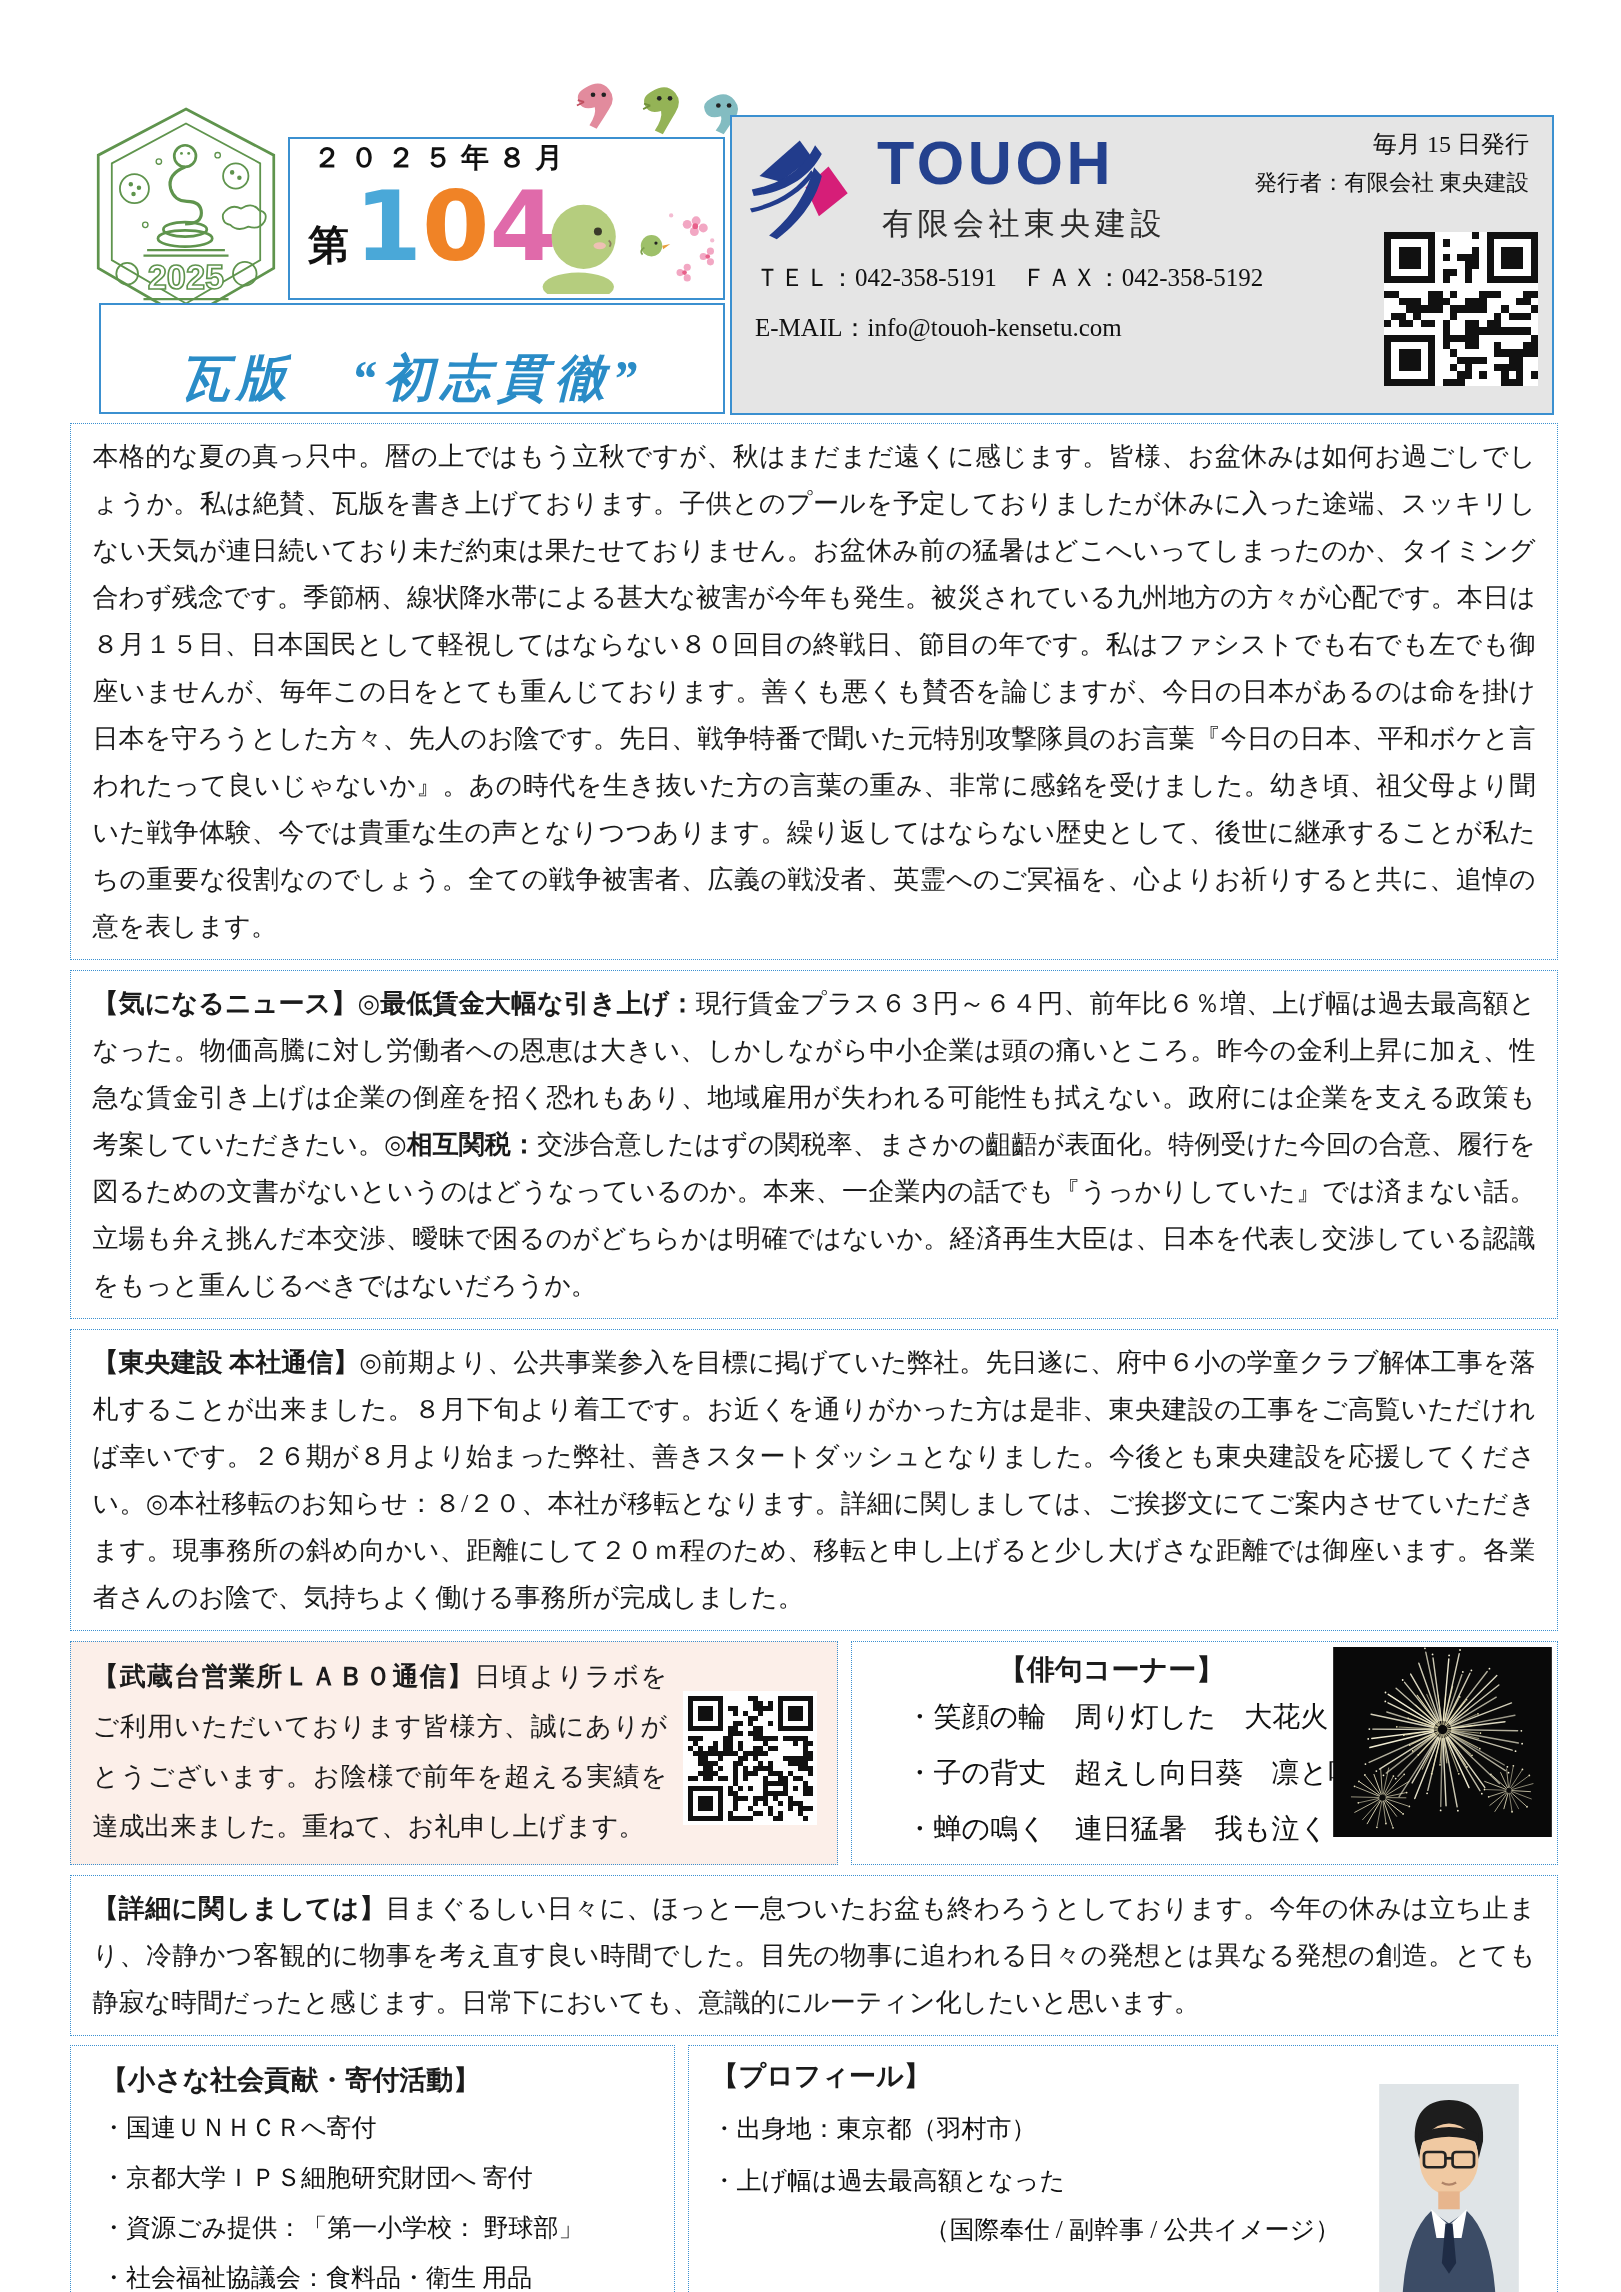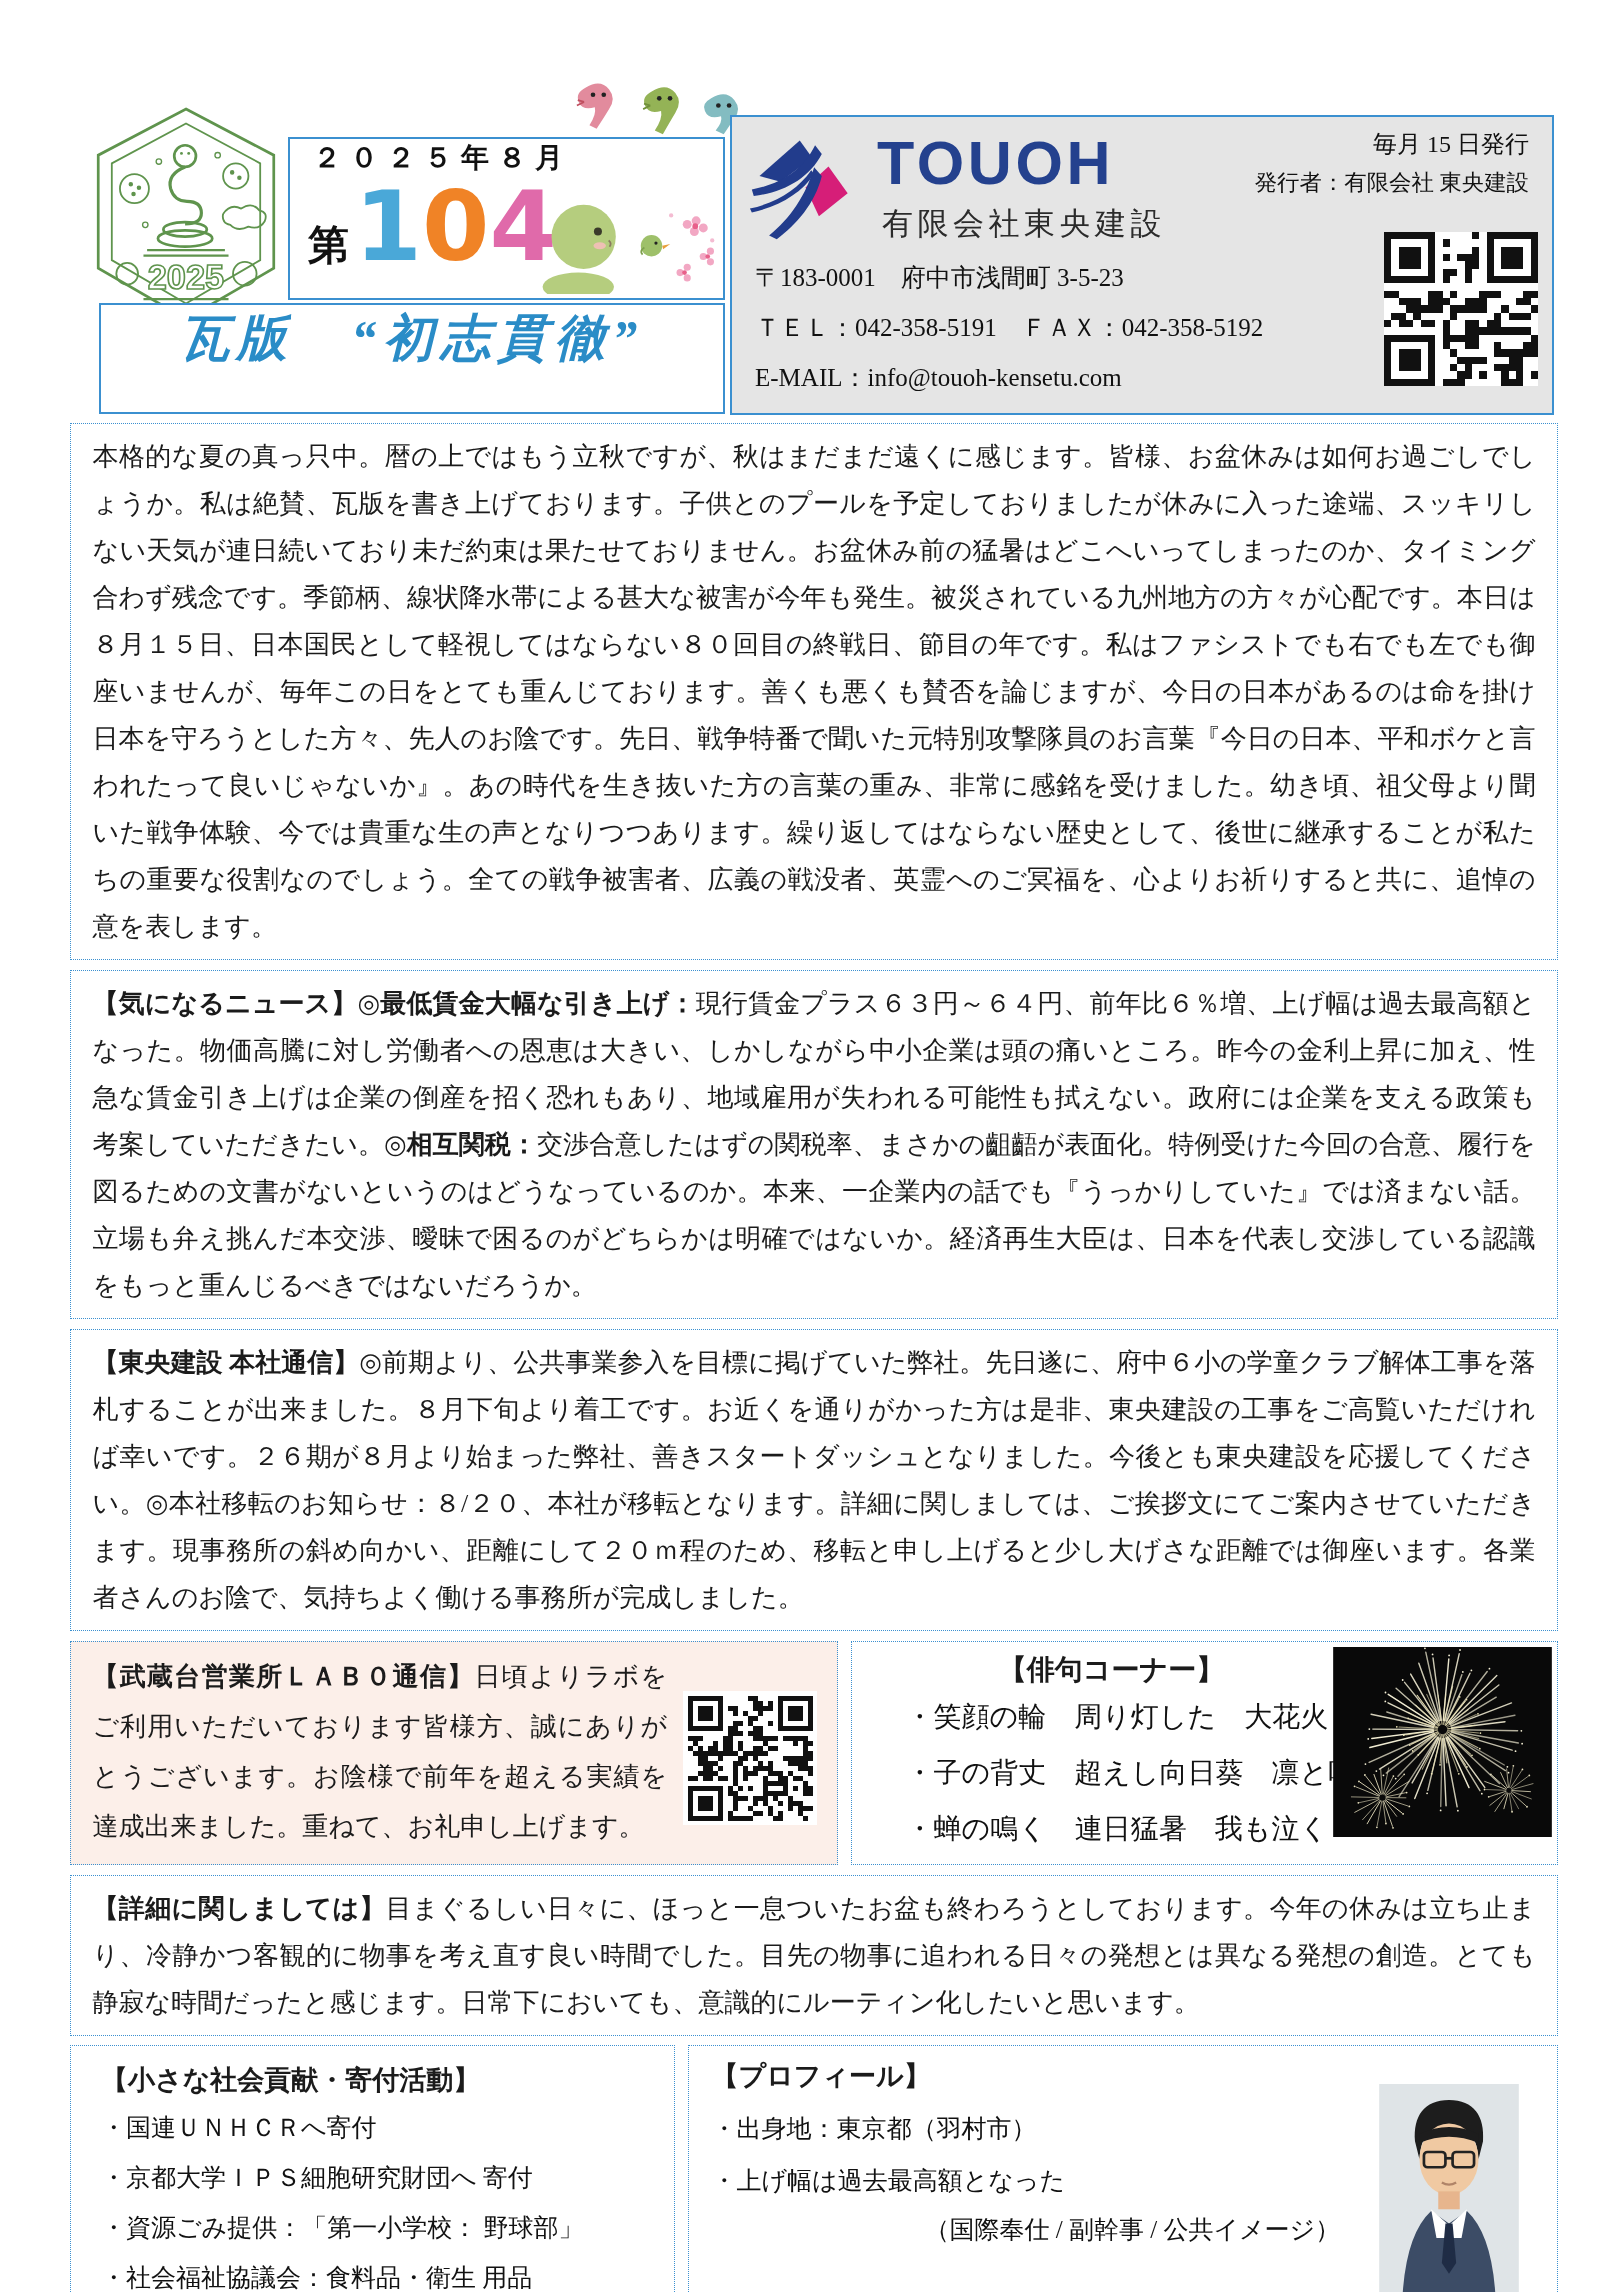--- a/index.html
+++ b/index.html
@@ -44,21 +44,21 @@
   .company-ja{
     position:absolute;left:150px;top:86px;font-size:31px;letter-spacing:4.5px;color:#2b2b2b;
   }
   .pub-note{position:absolute;right:23px;top:10.7px;font-size:24px;color:#111;}
   .publisher{position:absolute;right:23px;top:50px;font-size:22.4px;color:#111;}
   .contact{position:absolute;left:23px;top:136px;font-size:25px;line-height:50px;color:#111;}
   .qr-head{position:absolute;right:14.3px;top:115px;width:154px;height:154px;}
 
   .title-box{
     position:absolute;left:99px;top:303px;width:622px;height:107px;
-    border:2.7px solid #3b90d0;background:#fff;display:flex;align-items:flex-start;justify-content:center;
+    border:2.7px solid #3b90d0;background:#fff;display:flex;align-items:flex-end;justify-content:center;
   }
   .title-text{
     font-size:50px;font-weight:bold;font-style:italic;color:#2a8cc7;letter-spacing:7.2px;
     font-family:"Liberation Serif","DejaVu Serif",serif;
   }
 
   
   .main{position:absolute;left:70px;top:423px;width:1488px;}
   .box{
     border:1.8px dotted #3b90d0;background:#fff;box-sizing:border-box;
@@ -206,21 +206,20 @@
         <polygon points="12,44 54,7 67,25 34,50" fill="#223c8c"></polygon>
         <path d="M4,58 C34,53 58,37 70,12 L77,21 C64,46 38,61 6,65 Z" fill="#223c8c"></path>
         <path d="M22,106 C44,89 61,63 69,35 L77,44 C70,73 50,95 30,110 Z" fill="#223c8c"></path>
         <path d="M2,78 C30,72 52,58 66,38 L69,42 C56,62 32,76 4,82 Z" fill="#223c8c"></path>
       </svg>
       <div class="company-en">TOUOH</div>
       <div class="company-ja">有限会社東央建設</div>
       <div class="pub-note">毎月 15 日発行</div>
       <div class="publisher">発行者：有限会社 東央建設</div>
       <div class="contact">
-        <div>〒183-0001　府中市浅間町 3-5-23</div>
         <div>ＴＥＬ：042-358-5191　ＦＡＸ：042-358-5192</div>
         <div>E-MAIL：info@touoh-kensetu.com</div>
       </div>
       <div class="qr-head"><svg viewBox="0 0 21 21" width="100%" height="100%" shape-rendering="crispEdges">
             <rect width="21" height="21" fill="#fff"></rect>
             <g fill="#111">
               <rect x="0" y="0" width="1" height="1"></rect>
               <rect x="1" y="0" width="1" height="1"></rect>
               <rect x="2" y="0" width="1" height="1"></rect>
               <rect x="3" y="0" width="1" height="1"></rect>

